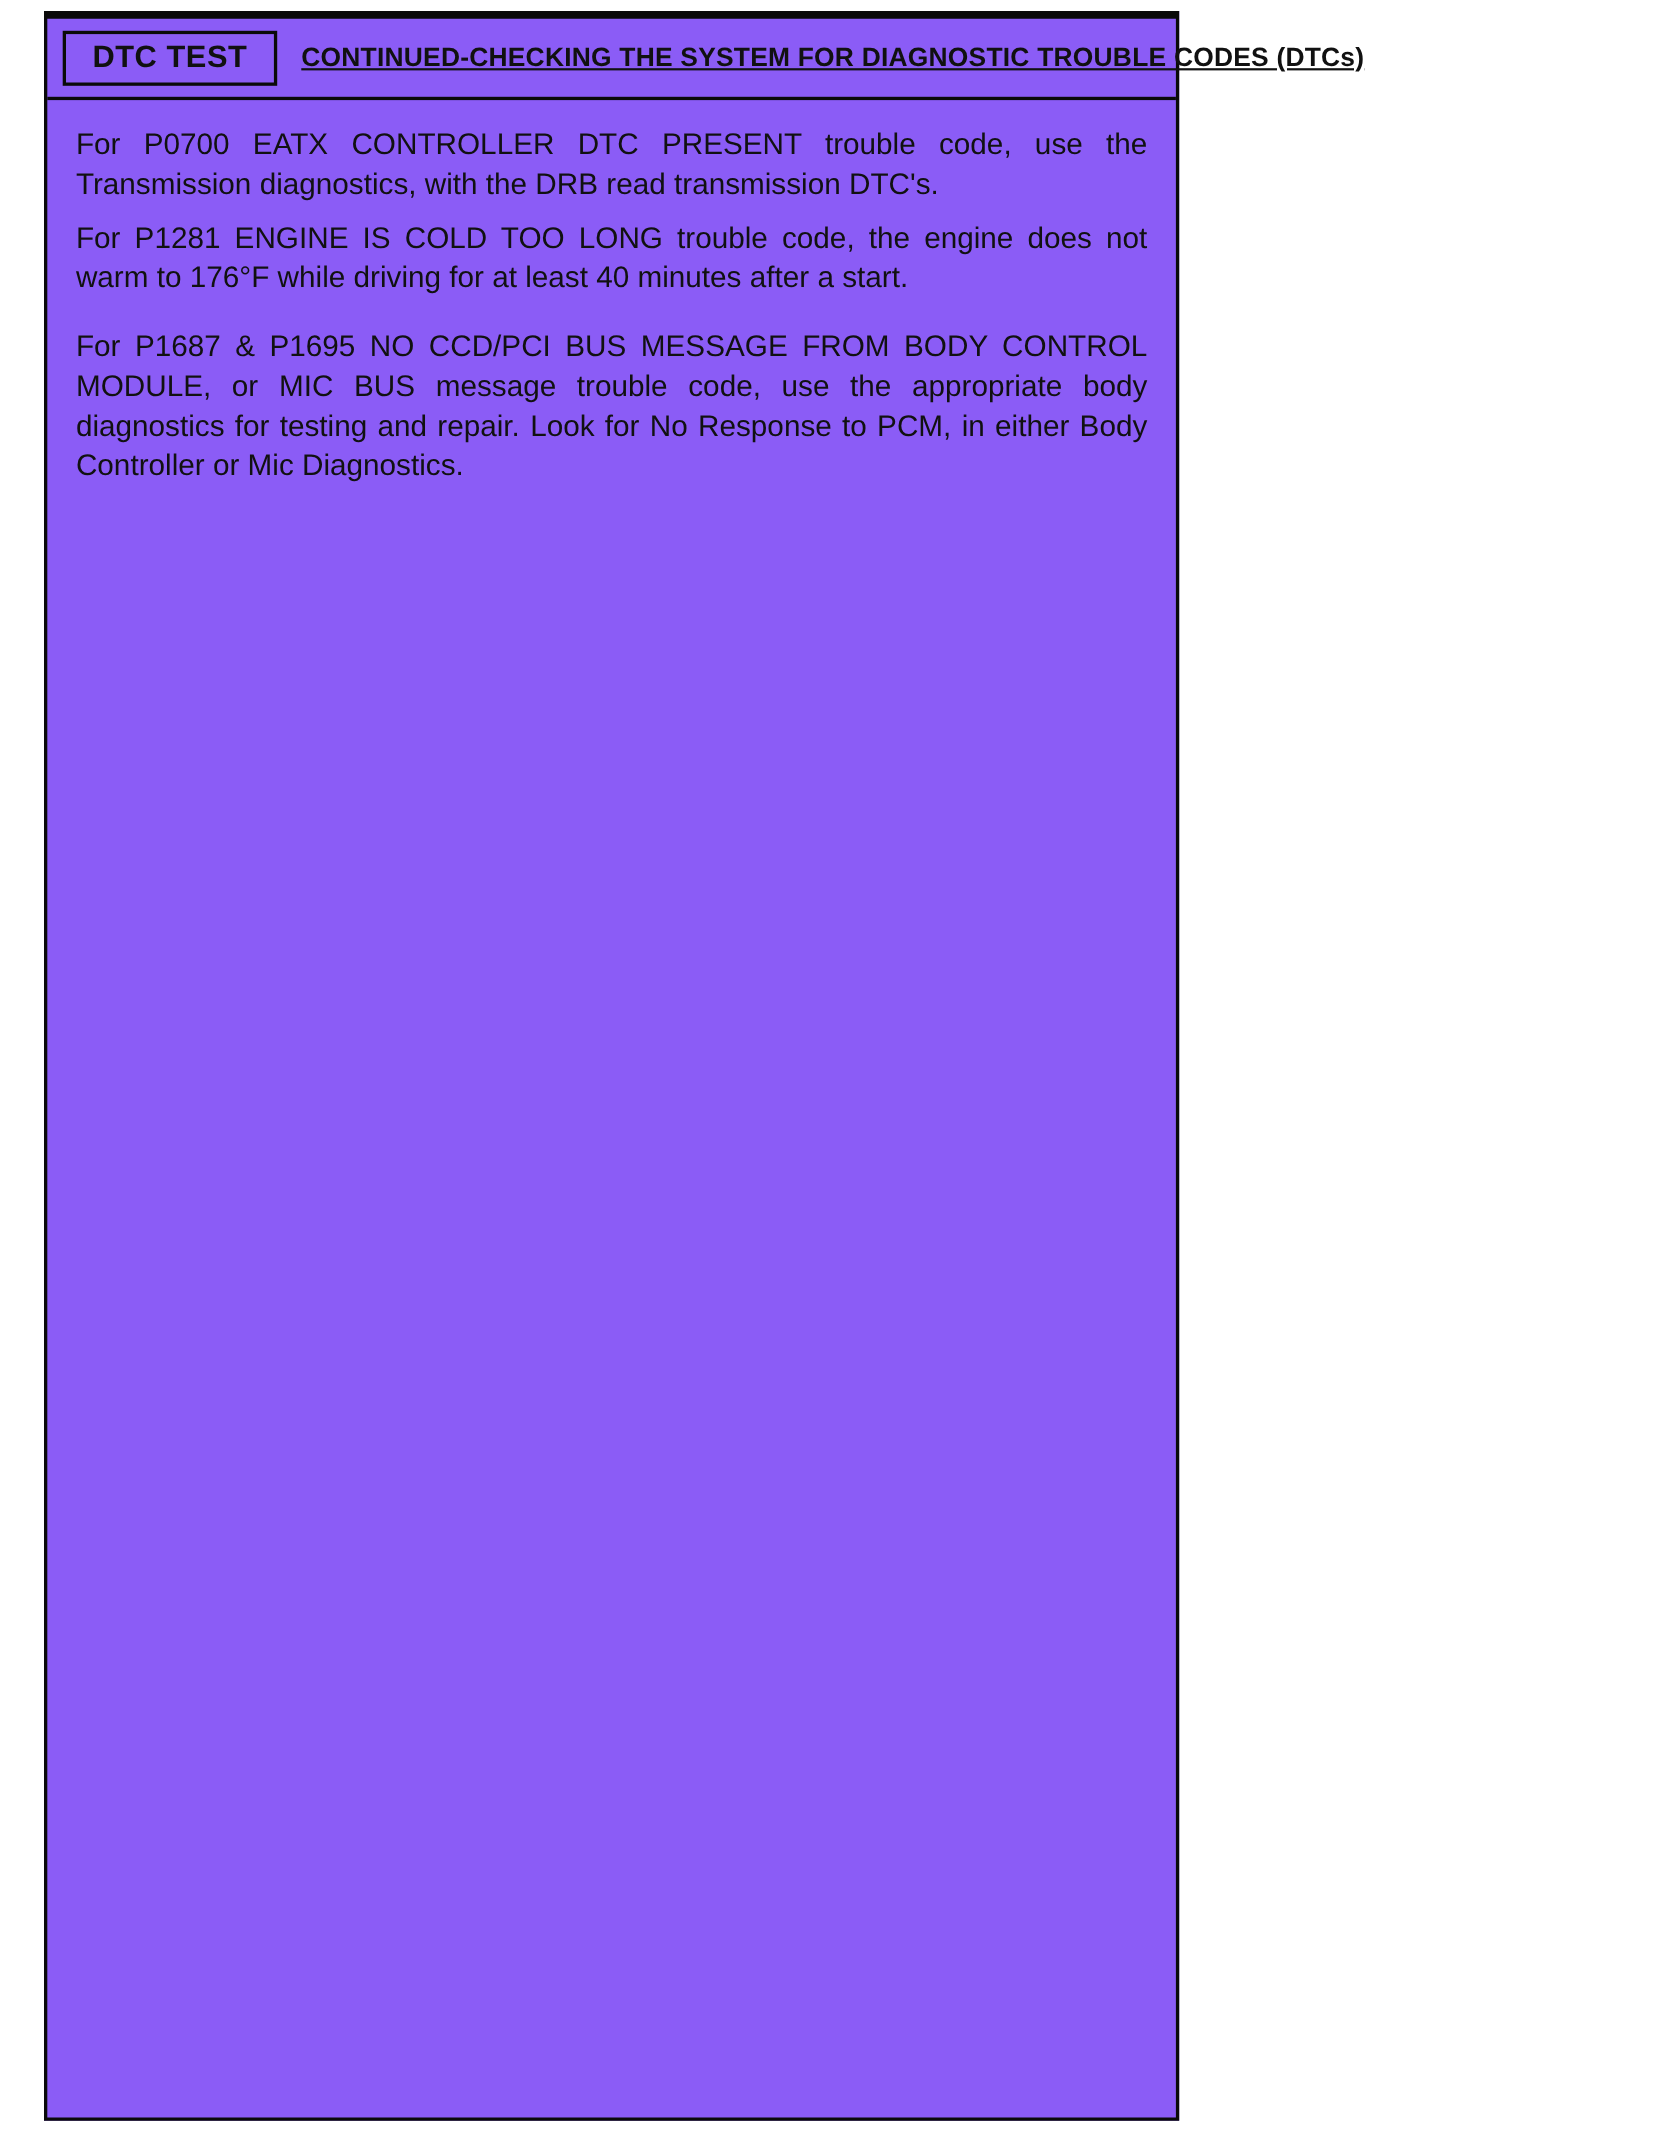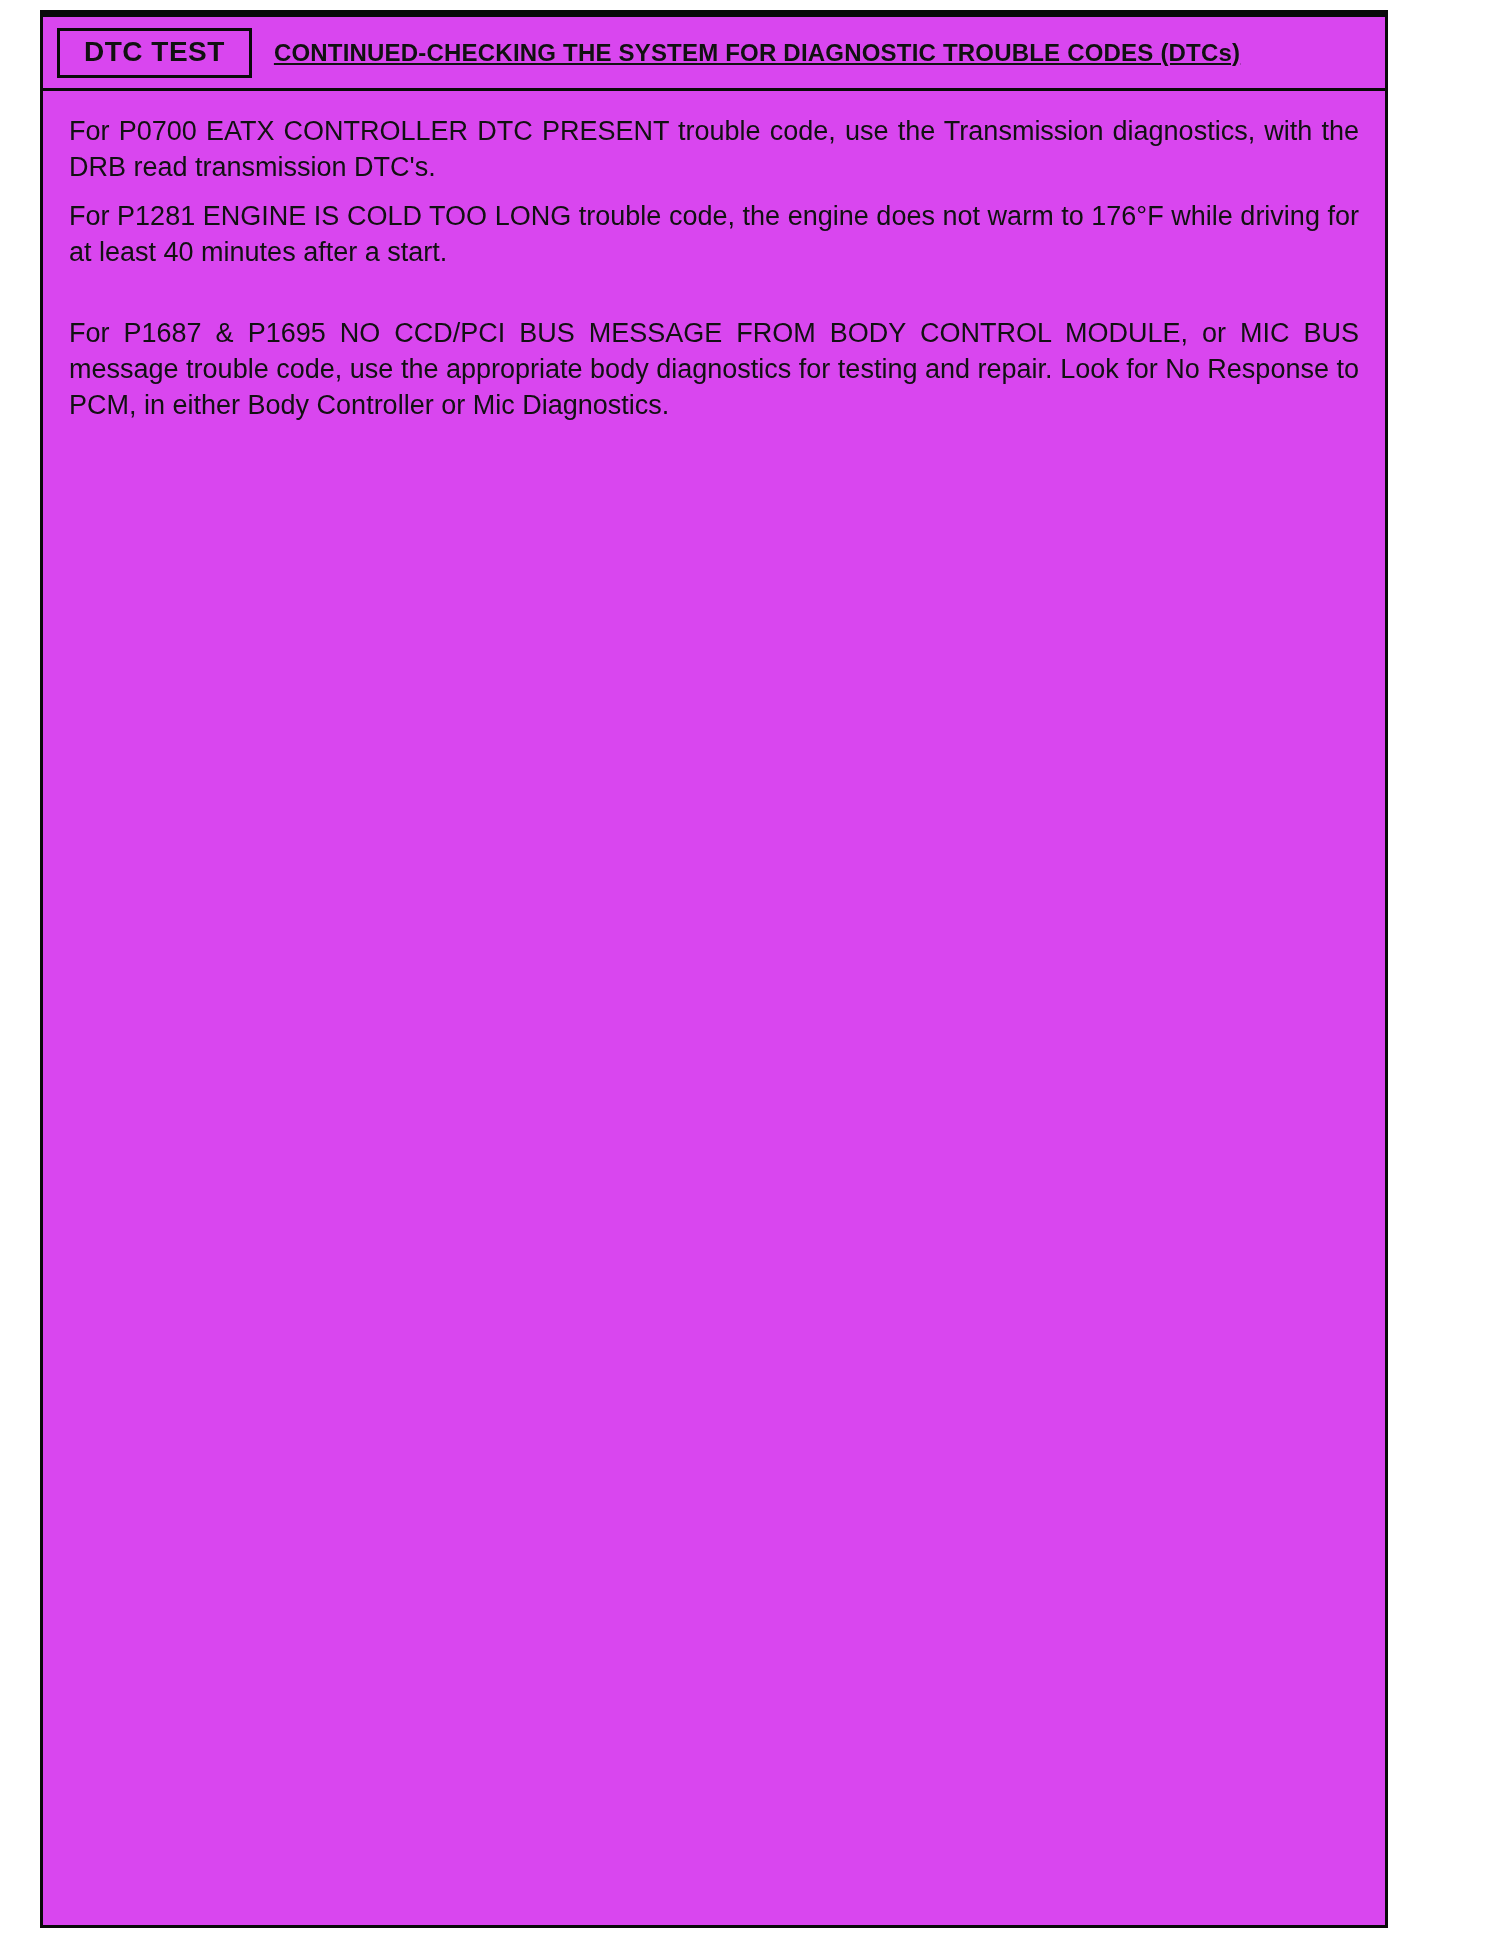--- a/index.html
+++ b/index.html
@@ -15,25 +15,25 @@
     position: relative;
     width: 1504px;
     height: 1954px;
     background: #ffffff;
     overflow: hidden;
   }
   .doc-frame {
     position: absolute;
     left: 40px;
     top: 10px;
-    width: 1348px;
+    width: 1032px;
     height: 1918px;
     border: 3px solid #0a0a0a;
     border-top-width: 7px;
-    background: #d946ef;
+    background: #8b5cf6;
     box-sizing: border-box;
   }
   .doc-header {
     display: flex;
     align-items: center;
     height: 74px;
     border-bottom: 3px solid #0a0a0a;
     box-sizing: border-box;
   }
   .badge-box {
@@ -60,21 +60,21 @@
   .para {
     margin: 0 0 13px 0;
     font-size: 27px;
     line-height: 36px;
     text-align: justify;
   }
   .para strong {
     font-weight: bold;
   }
   .para.spaced {
-    margin-top: 45px;
+    margin-top: 27px;
   }
 </style>
 </head>
 <body>
 
 <div class="page">
   <div class="doc-frame">
 
     <div class="doc-header">
       <div class="badge-box">

